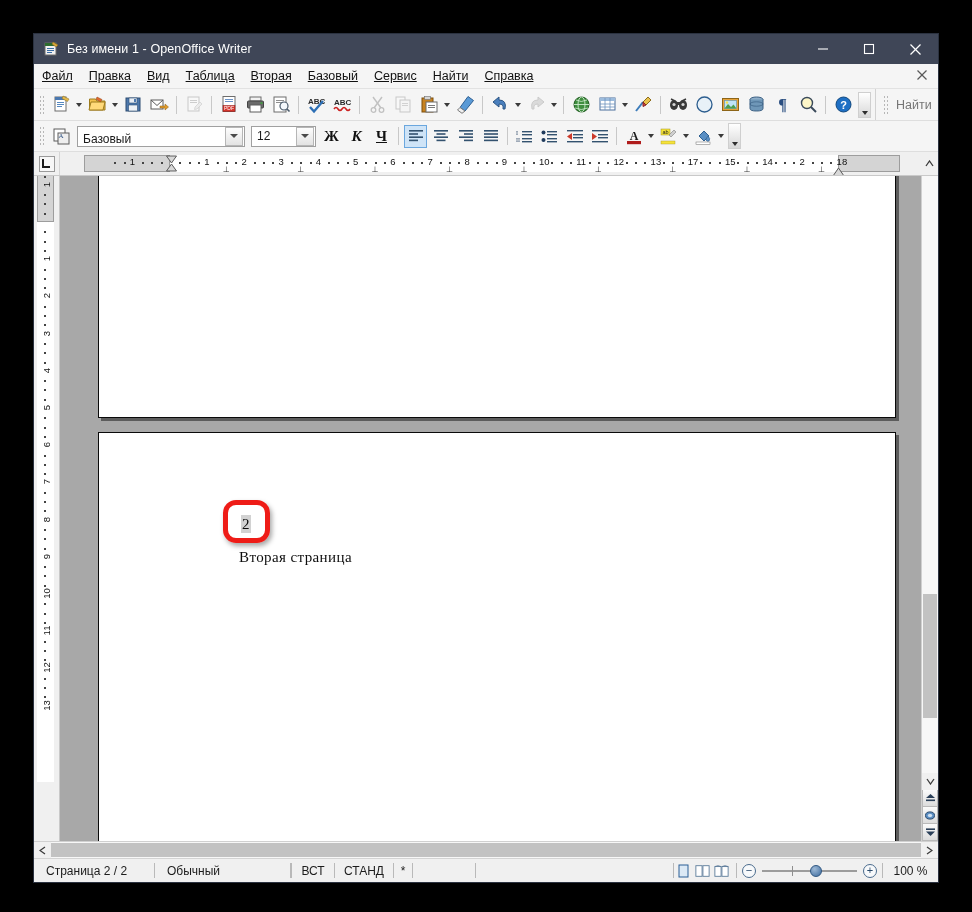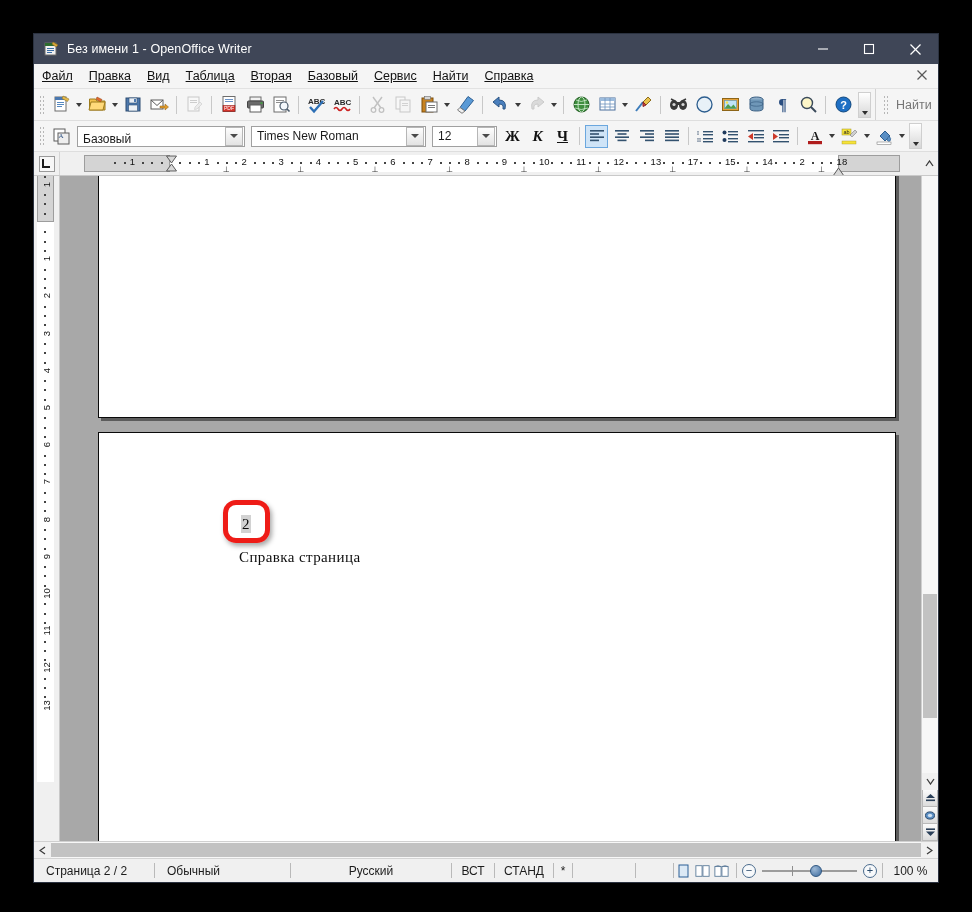--- a/index.html
+++ b/index.html
@@ -682,26 +682,20 @@
         </svg>
       </div>
 
       <div class="combo" id="combo-style">
         <span class="val">Базовый</span>
         <span class="dd">
             <i></i>
           </span>
       </div>
 
-      <div class="combo" id="combo-font">
-        <span class="val">Times New Roman</span>
-        <span class="dd">
-            <i></i>
-          </span>
-      </div>
 
       <div class="combo" id="combo-size">
         <span class="val">12</span>
         <span class="dd">
             <i></i>
           </span>
       </div>
 
       <div class="fmt-btn bold-b">Ж</div>
       <div class="fmt-btn ital-i">К</div>
@@ -1014,21 +1008,21 @@
             <span class="vdot" style="top: 55.3px;"></span>
             <span class="vdot" style="top: 64.6px;"></span>
             <span class="vdot" style="top: 73.9px;"></span>
           </div>
       </div>
 
       <div id="canvas">
         <div class="page" id="page1"></div>
         <div class="page" id="page2">
           <span id="field-pagenum">2</span>
-          <span id="para-text">Справка страница</span>
+          <span id="para-text">Вторая страница</span>
           <div id="annot-highlight"></div>
         </div>
       </div>
 
       <div id="vscroll">
         <div id="vs-track">
           <div id="vs-thumb"></div>
         </div>
         <div class="sb-arrow">
           <svg width="9" height="7" viewBox="0 0 9 7">
@@ -1070,21 +1064,20 @@
             <path d="M1 1 L6 4.5 L1 8" fill="none" stroke="#3a3a3a" stroke-width="1.3"></path>
           </svg>
       </div>
     </div>
 
     <div id="statusbar">
       <div class="sb-cell" style="width:120px;padding-left:12px;">Страница  2 / 2</div>
       <div class="sb-sep"></div>
       <div class="sb-cell" style="width:135px;padding-left:12px;">Обычный</div>
       <div class="sb-sep"></div>
-      <div class="sb-cell" style="width:160px;justify-content:center;">Русский</div>
       <div class="sb-sep"></div>
       <div class="sb-cell" style="width:42px;justify-content:center;">ВСТ</div>
       <div class="sb-sep"></div>
       <div class="sb-cell" style="width:58px;justify-content:center;">СТАНД</div>
       <div class="sb-sep"></div>
       <div class="sb-cell" style="width:18px;justify-content:center;">*</div>
       <div class="sb-sep"></div>
       <div class="sb-cell" style="width:62px;"></div>
       <div class="sb-sep"></div>
 

